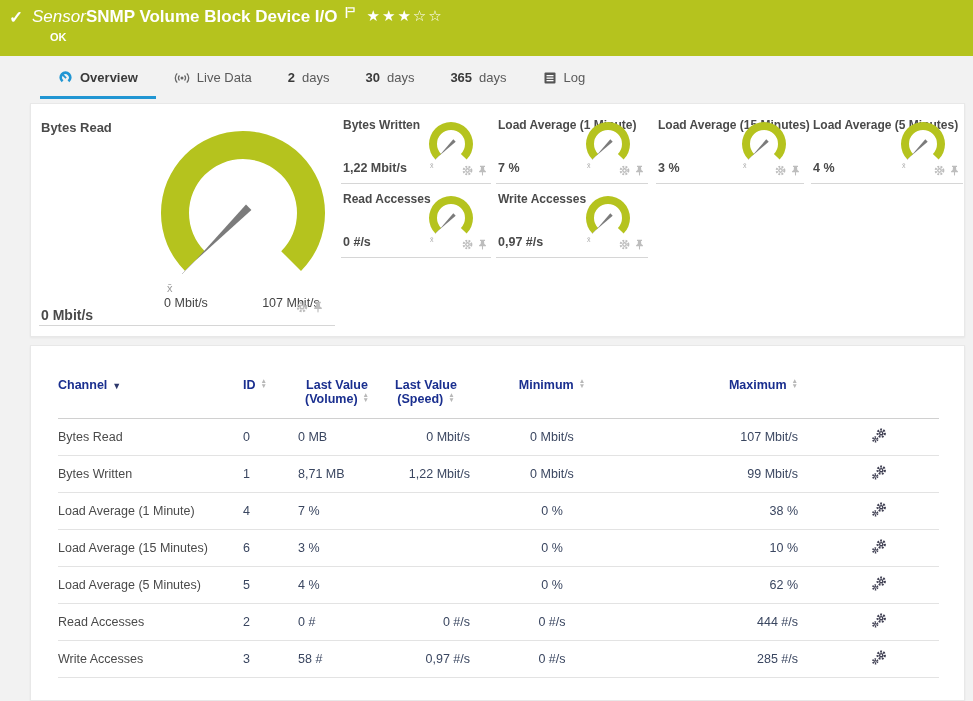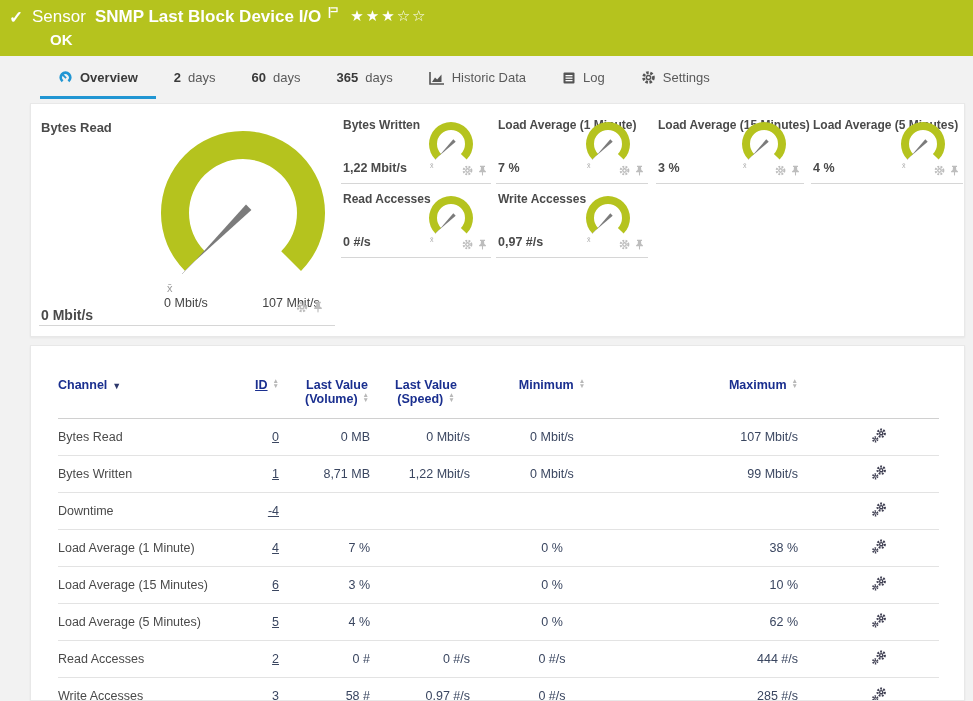--- a/index.html
+++ b/index.html
@@ -7,25 +7,25 @@
   body {
     font-family: "Liberation Sans", sans-serif;
     background: #f2f2f2;
     position: relative;
     overflow: hidden;
   }
   
   .topbar { height: 56px; background: #b5c31e; position: relative; color: #fff; }
   .topbar .check { position: absolute; left: 9px; top: 7px; font-size: 17px; font-weight: bold; }
   .topbar .line1 { position: absolute; left: 32px; top: 7px; font-size: 17px; white-space: nowrap; display: flex; align-items: center; }
-  .sensor-kind { margin-right: 9px; }
+  .sensor-kind { font-style: italic; }
   .sensor-title { font-weight: bold; }
   .flagwrap { margin-left: 7px; margin-top: -6px; }
   .stars { margin-left: 12px; font-size: 15px; letter-spacing: 2px; margin-top: -2px; }
-  .topbar .status { position: absolute; left: 50px; top: 31px; font-size: 15px; font-weight: bold; }
+  .topbar .status { position: absolute; left: 50px; top: 31px; font-size: 11px; font-weight: bold; }
 
   
   .tabs { height: 43px; display: flex; align-items: stretch; padding-left: 40px; }
   .tab { display: flex; align-items: center; gap: 7px; padding: 0 18px; font-size: 13px; color: #5a5a5a; cursor: pointer; white-space: nowrap; }
   .tab.active { border-bottom: 3px solid #2196d3; padding-top: 3px; color: #3a3a3a; font-weight: bold; }
   .tab .num { font-weight: bold; color: #3a3a3a; }
   .tab svg { flex: 0 0 auto; }
 
   
   .panel { position: absolute; left: 30px; width: 935px; background: #fff; border: 1px solid #e8e8e8; box-shadow: 0 1px 2px rgba(0,0,0,0.05); overflow: hidden; }
@@ -52,95 +52,87 @@
   .scell .gsvg { position: absolute; right: 10px; top: 8px; }
   .scell .sval { position: absolute; left: 2px; bottom: 8px; font-size: 12.5px; font-weight: bold; color: #4a4a4a; }
   .scell .cicons { right: 4px; bottom: 3px; }
 
   
   table { width: 881px; border-collapse: collapse; table-layout: fixed; }
   th { font-size: 12.5px; font-weight: bold; color: #1a2f8f; text-align: left; vertical-align: top; padding: 14px 0 12px 0; }
   td { font-size: 12.5px; padding: 9px 0; color: #3a4660; }
   tr { border-bottom: 1px solid #e3e3e3; }
   thead tr { border-bottom: 1px solid #d0d0d0; }
-  .c-id   { width: 55px;  text-align: right; padding-right: 19px; text-decoration: underline; }
-  .c-vol  { width: 78px;  text-align: right; padding-right: 6px; }
+  .c-id   { width: 55px;  text-align: left; padding-right: 19px; }
+  .c-vol  { width: 78px;  text-align: left; padding-right: 6px; }
   .c-speed{ width: 100px; text-align: right; padding-right: 6px; }
   .c-min  { width: 202px; text-align: center; padding-right: 50px; }
   .c-max  { width: 175px; text-align: right; padding-right: 55px; }
   .c-act  { width: 86px;  padding-left: 18px; }
   th.c-vol, th.c-speed { text-align: center; padding-right: 0; }
   td.channel { color: #4a4a4a; }
   .sort { display: inline-block; margin-left: 5px; vertical-align: 1px; }
   .sort i { display: block; font-style: normal; font-size: 6.5px; line-height: 5px; color: #b8b8b8; }
   .sort-active { color: #2d386b; font-size: 9px; margin-left: 5px; }
   .rowgear { cursor: pointer; display: inline-block; }
 </style>
 </head>
 <body>
 
 <div class="topbar">
   <span class="check">✓</span>
   <div class="line1">
     <span class="sensor-kind">Sensor</span>
-    <span class="sensor-title">SNMP Last Block Device I/O</span>
+    <span class="sensor-title">SNMP Volume Block Device I/O</span>
     <span class="flagwrap">
       <svg width="10" height="13" viewBox="0 0 10 13">
           <line x1="1.5" y1="1" x2="1.5" y2="12" stroke="#fff" stroke-width="1.6"></line>
           <path d="M2.5 1.8 H9 V5.6 H2.5" fill="none" stroke="#fff" stroke-width="1.3"></path>
         </svg>
     </span>
     <span class="stars">★★★☆☆</span>
   </div>
   <span class="status">OK</span>
 </div>
 
 <div class="tabs">
   <div class="tab active">
     <svg width="15" height="15" viewBox="0 0 16 16">
         <path d="M4 13 A6.5 6.5 0 1 1 12 13 L10.2 10.8 A3.5 3.5 0 1 0 5.8 10.8 Z" fill="#2196d3"></path>
         <line x1="8.6" y1="8.6" x2="4.7" y2="4.7" stroke="#2196d3" stroke-width="2"></line>
       </svg>
     <span>Overview</span>
   </div>
   <div class="tab">
+    <svg width="16" height="14" viewBox="0 0 16 14">
+        <circle cx="8" cy="7" r="1.5" fill="#666"></circle>
+        <path d="M5.5 4.5 a3.5 3.5 0 0 0 0 5 M3.2 2.4 a6.5 6.5 0 0 0 0 9.2 M10.5 4.5 a3.5 3.5 0 0 1 0 5 M12.8 2.4 a6.5 6.5 0 0 1 0 9.2" fill="none" stroke="#666" stroke-width="1.3"></path>
+      </svg>
+    <span>Live Data</span>
+  </div>
+  <div class="tab">
     <span class="num">2</span>
       <span>days</span>
   </div>
   <div class="tab">
-    <span class="num">60</span>
+    <span class="num">30</span>
       <span>days</span>
   </div>
   <div class="tab">
     <span class="num">365</span>
       <span>days</span>
-  </div>
-  <div class="tab">
-    <svg width="16" height="14" viewBox="0 0 16 14">
-        <path d="M1 1 V13 H15" fill="none" stroke="#555" stroke-width="1.6"></path>
-        <path d="M3 11 L6 6.5 8.2 8.5 12.5 3.5 V11 Z" fill="#555"></path>
-      </svg>
-    <span>Historic Data</span>
   </div>
   <div class="tab">
     <svg width="14" height="14" viewBox="0 0 14 14">
         <rect x="1.5" y="1.5" width="11" height="11" rx="1" fill="#555"></rect>
         <rect x="3.5" y="4" width="7" height="1.3" fill="#fff"></rect>
         <rect x="3.5" y="6.5" width="7" height="1.3" fill="#fff"></rect>
         <rect x="3.5" y="9" width="7" height="1.3" fill="#fff"></rect>
       </svg>
     <span>Log</span>
-  </div>
-  <div class="tab">
-    <svg width="15" height="15" viewBox="0 0 16 16">
-        <circle cx="8" cy="8" r="5.2" fill="none" stroke="#555" stroke-width="3" stroke-dasharray="2.6 1.7"></circle>
-        <circle cx="8" cy="8" r="3" fill="#555"></circle>
-        <circle cx="8" cy="8" r="1.4" fill="#fff"></circle>
-      </svg>
-    <span>Settings</span>
   </div>
 </div>
 
 <div class="panel" id="gauge-panel">
 
   <div class="bigcell">
     <div class="gtitle">Bytes Read</div>
     <svg class="gsvg" width="220" height="200" viewBox="0 0 220 200">
       <path d="M52 153 A82 82 0 1 1 168 153 L148.2 133.2 A54 54 0 1 0 71.8 133.2 Z" fill="#b5c31e"></path>
       <line x1="61.9" y1="143.1" x2="49" y2="156" stroke="#c9c9c9" stroke-width="1"></line>
@@ -329,36 +321,20 @@
         <td class="c-act"><span class="rowgear"><svg width="16" height="15" viewBox="0 0 16 15">
                 <circle cx="10.2" cy="5.2" r="3.6" fill="none" stroke="#3f3f52" stroke-width="2.2" stroke-dasharray="1.8 1.3"></circle>
                 <circle cx="10.2" cy="5.2" r="2.2" fill="#3f3f52"></circle>
                 <circle cx="10.2" cy="5.2" r="0.9" fill="#fff"></circle>
                 <circle cx="4.2" cy="11.4" r="2.3" fill="none" stroke="#3f3f52" stroke-width="1.7" stroke-dasharray="1.3 1"></circle>
                 <circle cx="4.2" cy="11.4" r="1.3" fill="#3f3f52"></circle>
                 <circle cx="4.2" cy="11.4" r="0.5" fill="#fff"></circle>
               </svg></span></td>
       </tr>
       <tr>
-        <td class="channel">Downtime</td>
-        <td class="c-id">-4</td>
-        <td class="c-vol"></td>
-        <td class="c-speed"></td>
-        <td class="c-min"></td>
-        <td class="c-max"></td>
-        <td class="c-act"><span class="rowgear"><svg width="16" height="15" viewBox="0 0 16 15">
-                <circle cx="10.2" cy="5.2" r="3.6" fill="none" stroke="#3f3f52" stroke-width="2.2" stroke-dasharray="1.8 1.3"></circle>
-                <circle cx="10.2" cy="5.2" r="2.2" fill="#3f3f52"></circle>
-                <circle cx="10.2" cy="5.2" r="0.9" fill="#fff"></circle>
-                <circle cx="4.2" cy="11.4" r="2.3" fill="none" stroke="#3f3f52" stroke-width="1.7" stroke-dasharray="1.3 1"></circle>
-                <circle cx="4.2" cy="11.4" r="1.3" fill="#3f3f52"></circle>
-                <circle cx="4.2" cy="11.4" r="0.5" fill="#fff"></circle>
-              </svg></span></td>
-      </tr>
-      <tr>
         <td class="channel">Load Average (1 Minute)</td>
         <td class="c-id">4</td>
         <td class="c-vol">7 %</td>
         <td class="c-speed"></td>
         <td class="c-min">0 %</td>
         <td class="c-max">38 %</td>
         <td class="c-act"><span class="rowgear"><svg width="16" height="15" viewBox="0 0 16 15">
                 <circle cx="10.2" cy="5.2" r="3.6" fill="none" stroke="#3f3f52" stroke-width="2.2" stroke-dasharray="1.8 1.3"></circle>
                 <circle cx="10.2" cy="5.2" r="2.2" fill="#3f3f52"></circle>
                 <circle cx="10.2" cy="5.2" r="0.9" fill="#fff"></circle>

